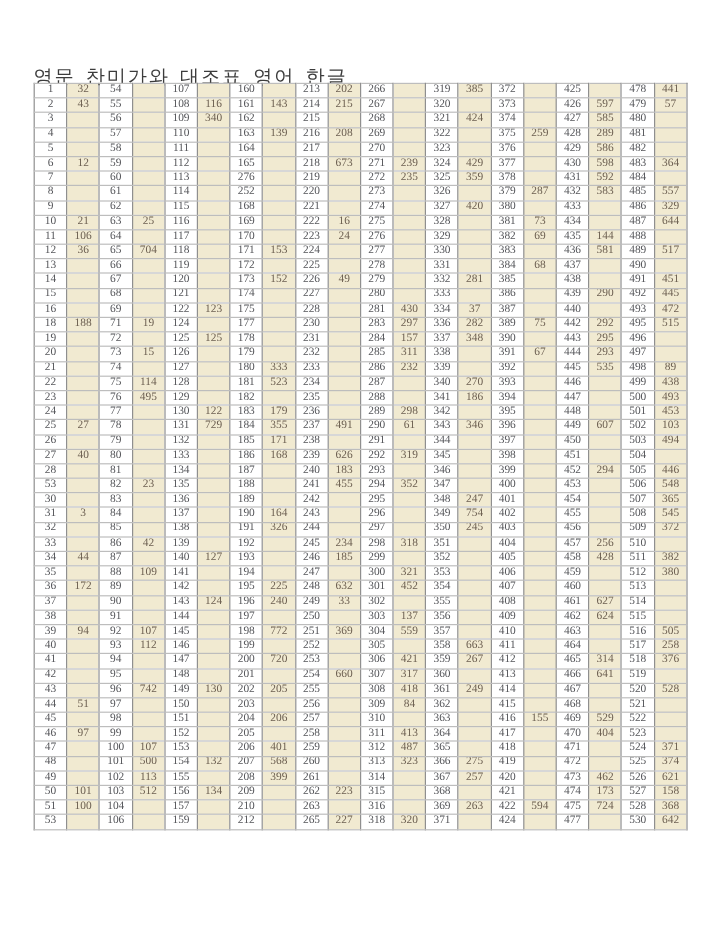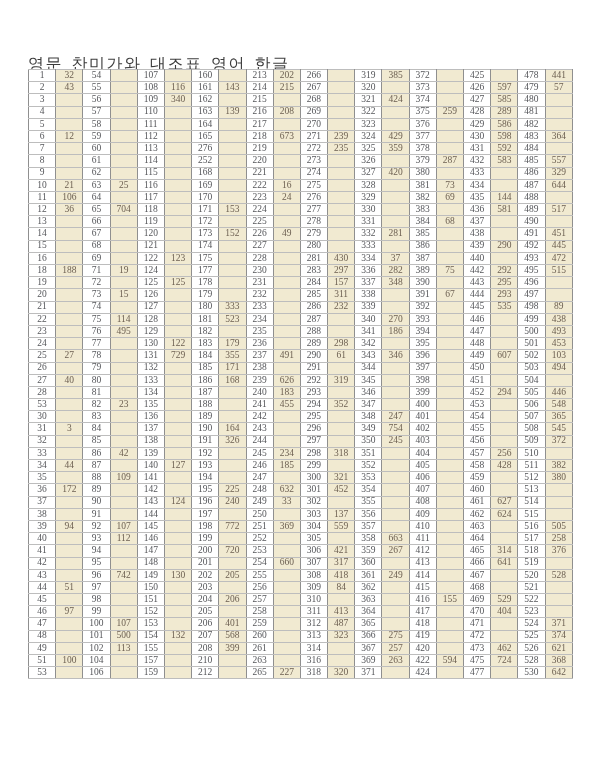--- a/index.html
+++ b/index.html
@@ -1113,20 +1113,42 @@
           <td class="idx">367</td>
           <td class="val">257</td>
           <td class="idx">420</td>
           <td class="val"></td>
           <td class="idx">473</td>
           <td class="val">462</td>
           <td class="idx">526</td>
           <td class="val">621</td>
         </tr>
         <tr>
+          <td class="idx">50</td>
+          <td class="val">101</td>
+          <td class="idx">103</td>
+          <td class="val">512</td>
+          <td class="idx">156</td>
+          <td class="val">134</td>
+          <td class="idx">209</td>
+          <td class="val"></td>
+          <td class="idx">262</td>
+          <td class="val">223</td>
+          <td class="idx">315</td>
+          <td class="val"></td>
+          <td class="idx">368</td>
+          <td class="val"></td>
+          <td class="idx">421</td>
+          <td class="val"></td>
+          <td class="idx">474</td>
+          <td class="val">173</td>
+          <td class="idx">527</td>
+          <td class="val">158</td>
+        </tr>
+        <tr>
           <td class="idx">51</td>
           <td class="val">100</td>
           <td class="idx">104</td>
           <td class="val"></td>
           <td class="idx">157</td>
           <td class="val"></td>
           <td class="idx">210</td>
           <td class="val"></td>
           <td class="idx">263</td>
           <td class="val"></td>

